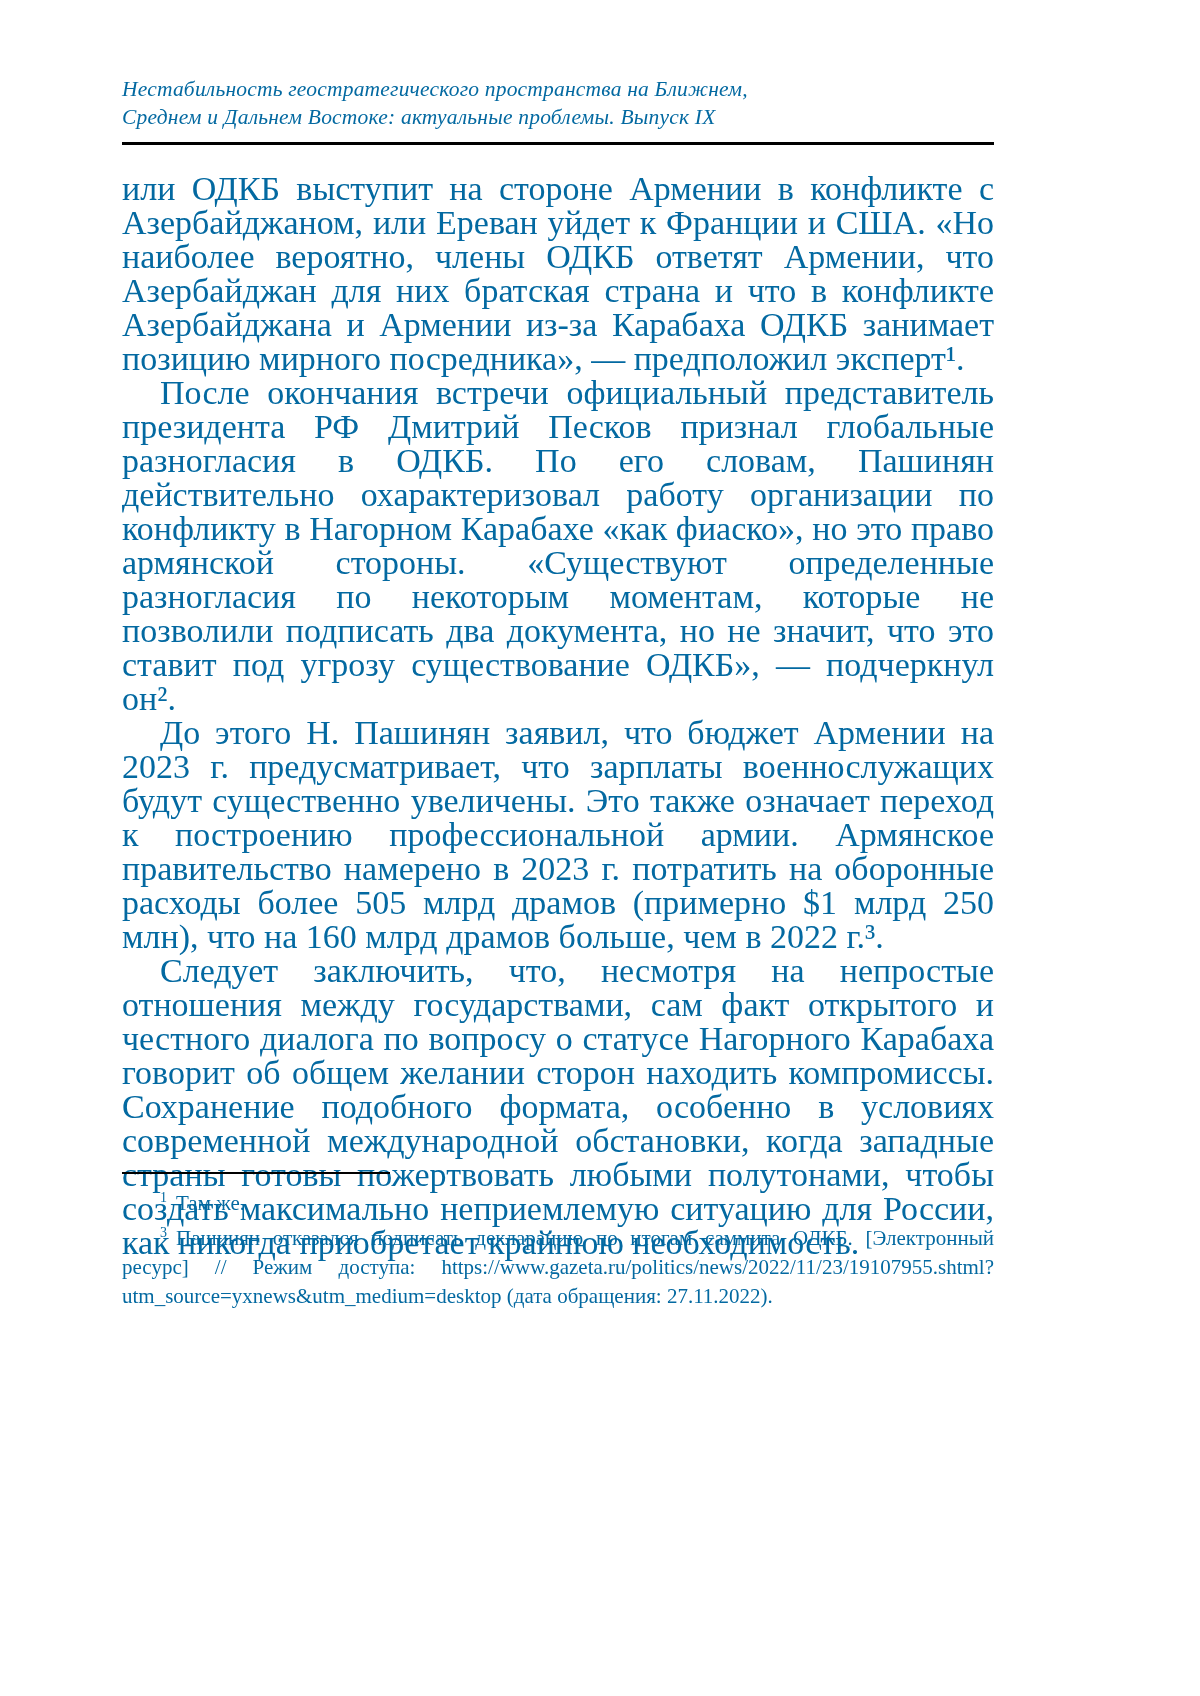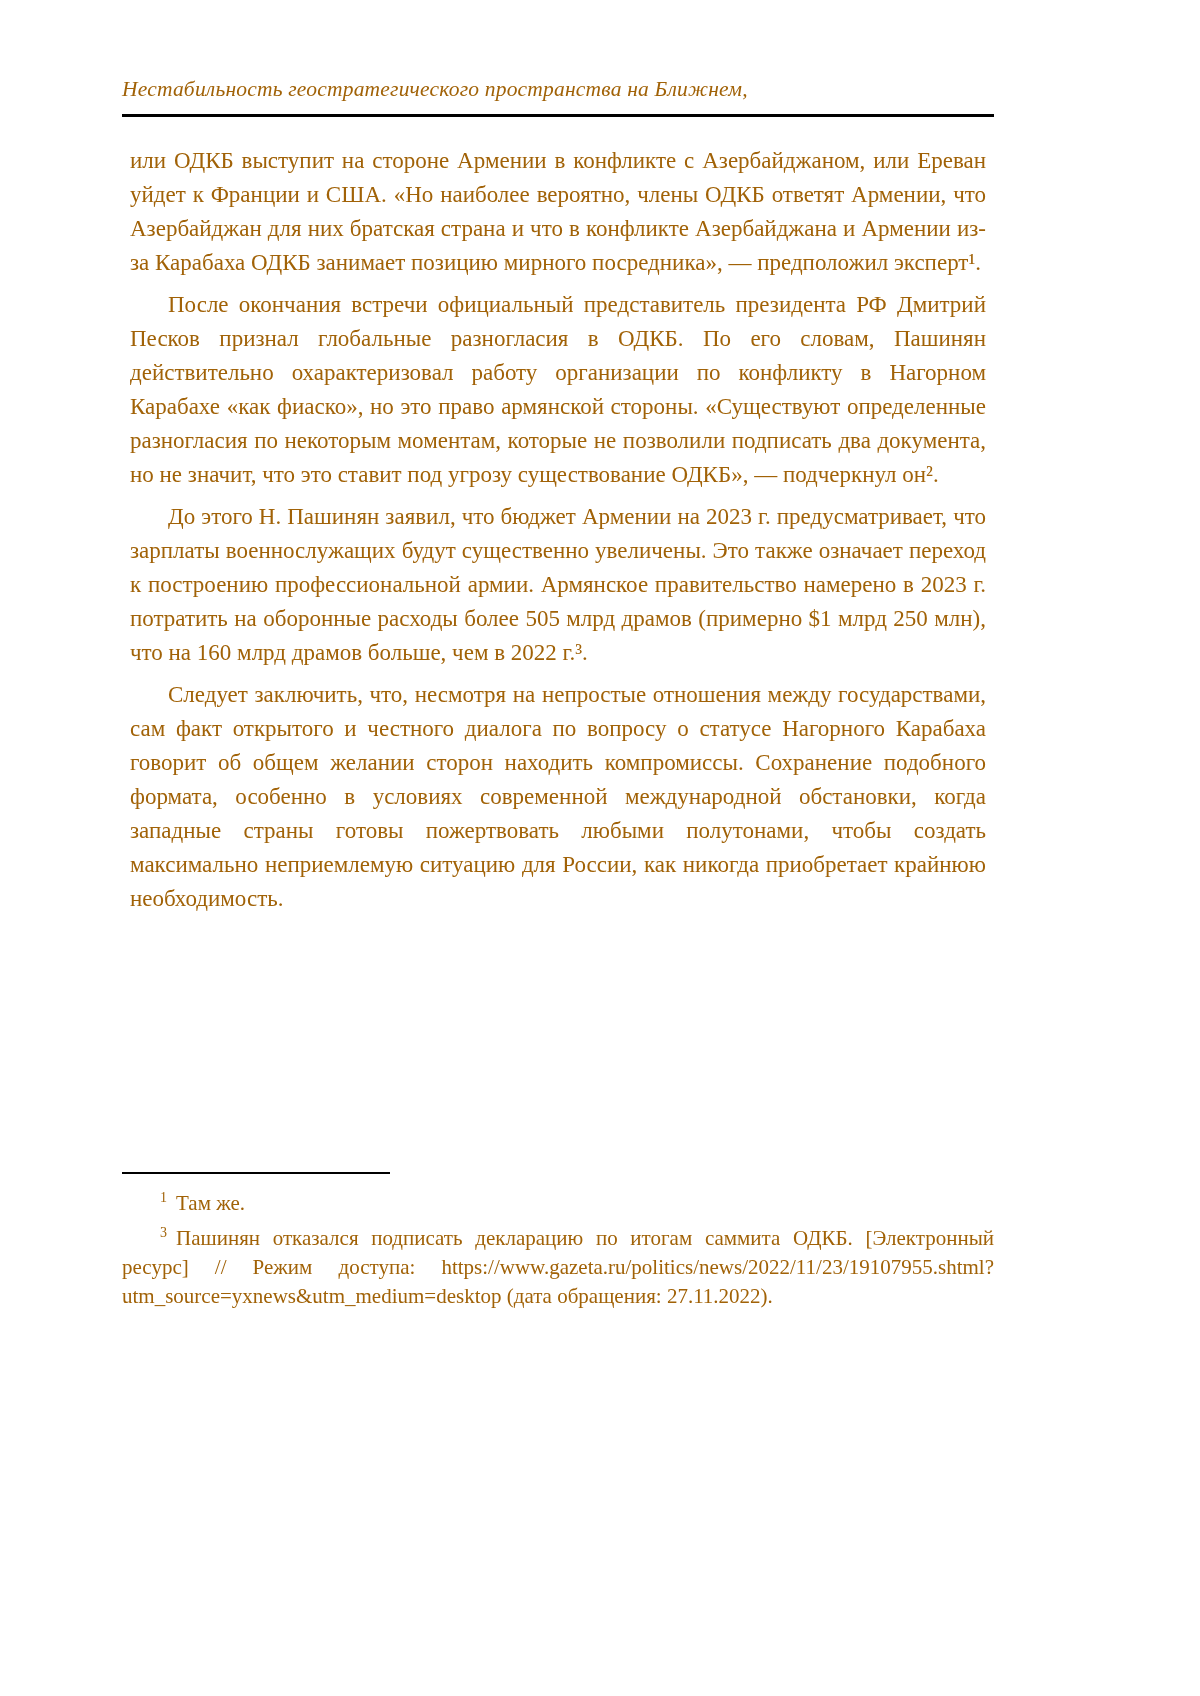--- a/index.html
+++ b/index.html
@@ -7,43 +7,43 @@
     padding: 0;
     background: #ffffff;
   }
   .page {
     position: relative;
     width: 1200px;
     height: 1696px;
     box-sizing: border-box;
     background: #ffffff;
     font-family: "Liberation Serif", serif;
-    color: #a16207;
+    color: #0369a1;
     overflow: hidden;
     padding: 75px 206px 0 122px;
   }
   
   .running-header .header-line {
     font-style: italic;
     font-size: 21.5px;
     line-height: 28px;
     letter-spacing: 0.2px;
   }
   .header-rule {
     height: 3px;
     background: #000000;
     margin-top: 11px;
   }
   
   .page-body {
     margin-top: 27px;
   }
   .para {
-    margin: 8px;
-    font-size: 23px;
+    margin: 0;
+    font-size: 34px;
     line-height: 34px;
     text-align: justify;
     text-indent: 38px;
   }
   .para.no-indent {
     text-indent: 0;
   }
   
   .footnotes {
     position: absolute;
@@ -72,20 +72,21 @@
     margin-right: 9px;
   }
 </style>
 </head>
 <body>
 
 <div class="page">
 
   <header class="running-header">
     <div class="header-line">Нестабильность геостратегического пространства на Ближнем,</div>
+    <div class="header-line">Среднем и Дальнем Востоке: актуальные проблемы. Выпуск IX</div>
     <div class="header-rule"></div>
   </header>
 
   <main class="page-body">
     <p class="para no-indent">или ОДКБ выступит на стороне Армении в конфликте с Азербайджаном, или Ереван уйдет к Франции и США. «Но наиболее вероятно, члены ОДКБ ответят Армении, что Азербайджан для них братская страна и что в конфликте Азербайджана и Армении из-за Карабаха ОДКБ занимает позицию мирного посредника», — предположил эксперт¹.</p>
     <p class="para">После окончания встречи официальный представитель президента РФ Дмитрий Песков признал глобальные разногласия в ОДКБ. По его словам, Пашинян действительно охарактеризовал работу организации по конфликту в Нагорном Карабахе «как фиаско», но это право армянской стороны. «Существуют определенные разногласия по некоторым моментам, которые не позволили подписать два документа, но не значит, что это ставит под угрозу существование ОДКБ», — подчеркнул он².</p>
     <p class="para">До этого Н. Пашинян заявил, что бюджет Армении на 2023 г. предусматривает, что зарплаты военнослужащих будут существенно увеличены. Это также означает переход к построению профессиональной армии. Армянское правительство намерено в 2023 г. потратить на оборонные расходы более 505 млрд драмов (примерно $1 млрд 250 млн), что на 160 млрд драмов больше, чем в 2022 г.³.</p>
     <p class="para">Следует заключить, что, несмотря на непростые отношения между государствами, сам факт открытого и честного диалога по вопросу о статусе Нагорного Карабаха говорит об общем желании сторон находить компромиссы. Сохранение подобного формата, особенно в условиях современной международной обстановки, когда западные страны готовы пожертвовать любыми полутонами, чтобы создать максимально неприемлемую ситуацию для России, как никогда приобретает крайнюю необходимость.</p>
   </main>
 

